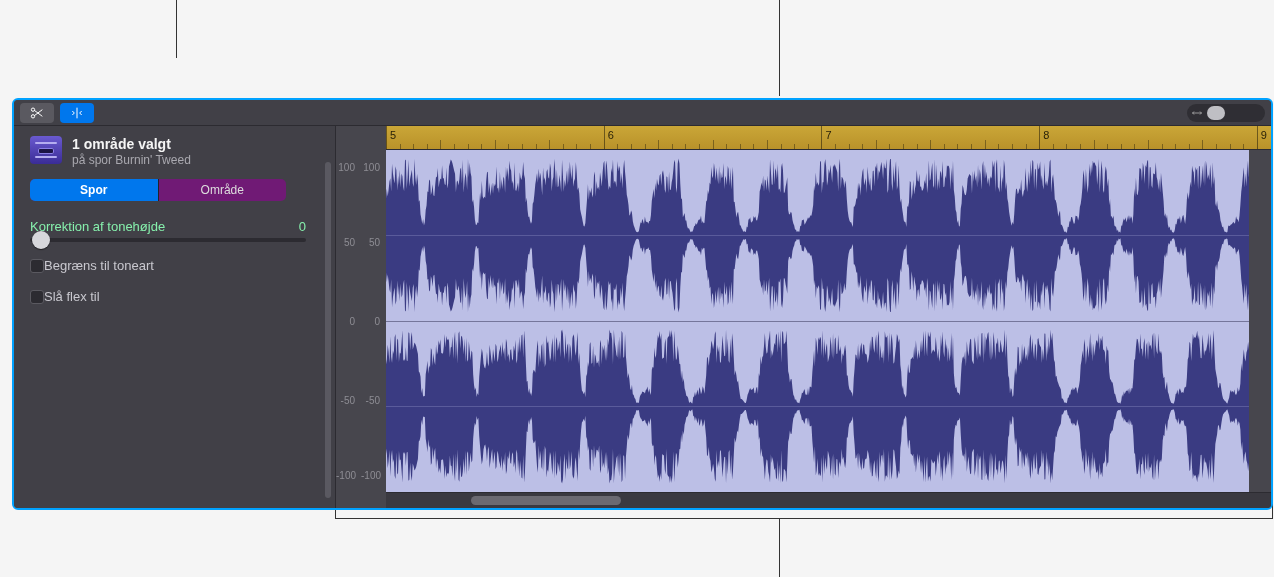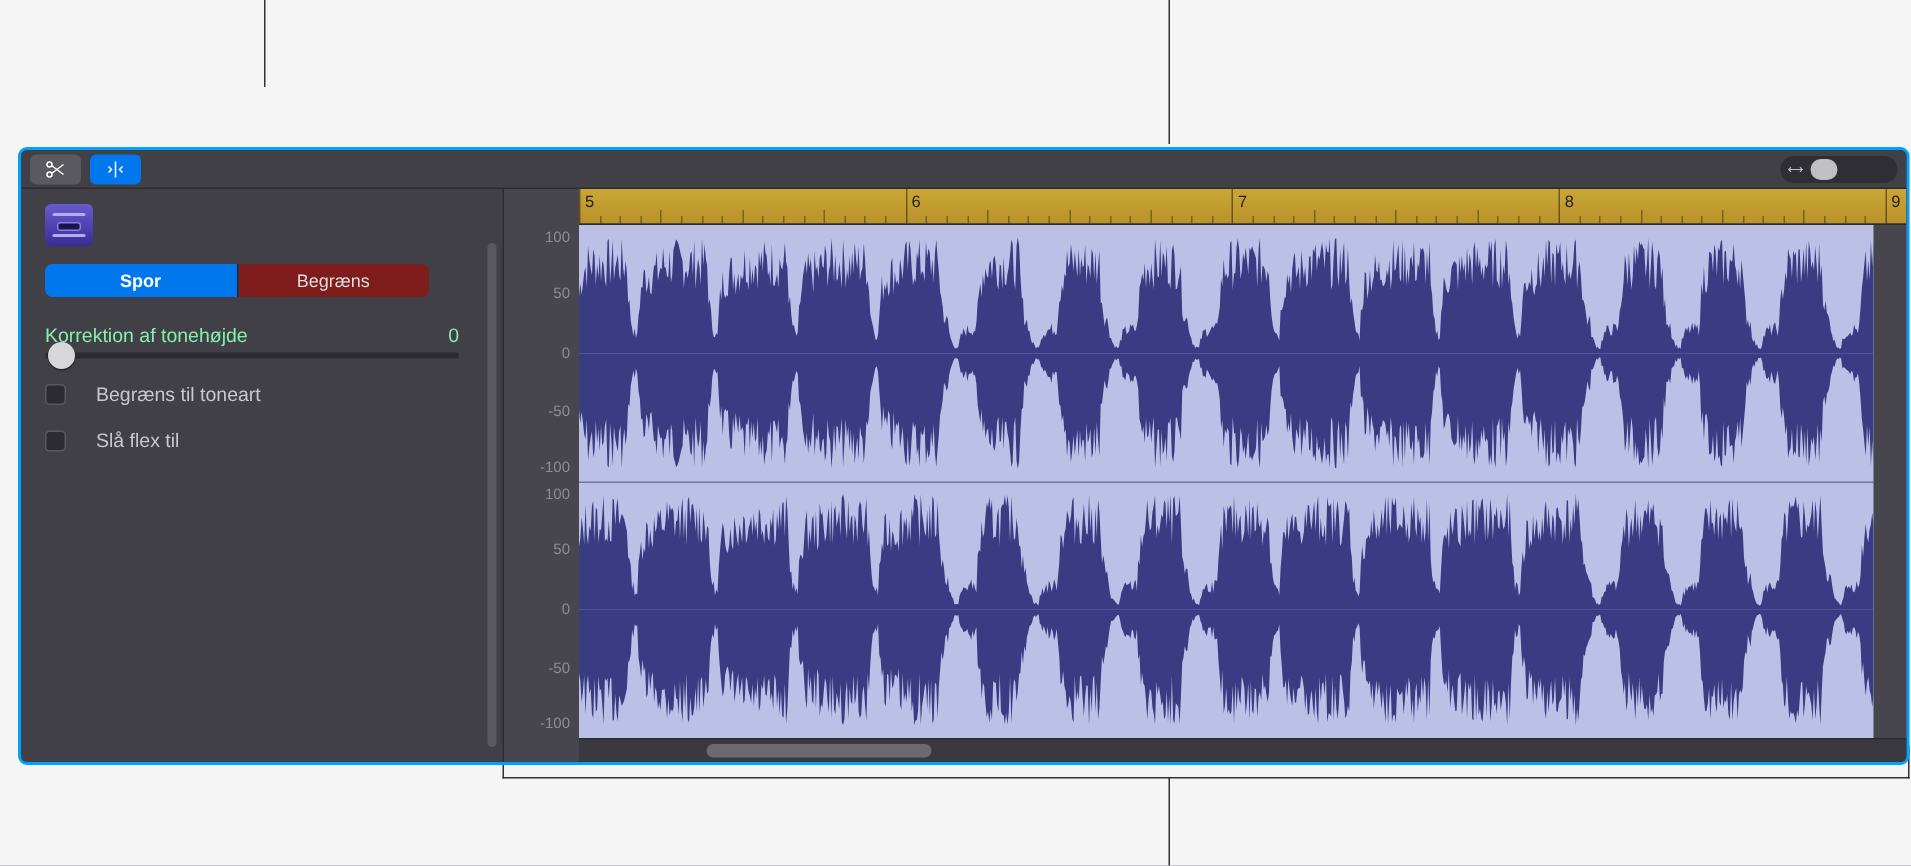--- a/index.html
+++ b/index.html
@@ -105,21 +105,21 @@
 
   .insp-title { font-size: 14px; font-weight: 600; color:#f5f5f5; }
   .insp-subtitle { font-size: 12px; color:#a9a8af; margin-top:1px; }
 
   .seg-control {
     margin-top: 4px;
     width: 256px;
     display: flex;
     border-radius: 5px;
     overflow: hidden;
-    background:#7f1d1d;
+    background:#701a75;
   }
   .seg-control .seg {
     flex:1; text-align:center; padding:4px 0;
     font-size:12px; color:#ddd; cursor:pointer;
     border-right:1px solid #232228;
   }
   .seg-control .seg:last-child { border-right:none; }
   .seg-control .seg.active { background:#0077ed; font-weight:600; color:#fff; }
 
   .slider-row { margin-top:18px; width:276px; }
@@ -128,21 +128,21 @@
     margin-top:4px; height:4px; background:#2c2b31; border-radius:2px;
     position:relative;
   }
   .slider-thumb {
     position:absolute; left:2px; top:50%; transform:translate(0,-50%);
     width:18px; height:18px; border-radius:50%;
     background:#d7d7db;
     box-shadow:0 1px 1px rgba(0,0,0,.5);
   }
 
-  .check-row { margin-top:16px; display:flex; align-items:flex-end; gap:20px; }
+  .check-row { margin-top:16px; display:flex; align-items:flex-end; gap:0; }
   .check-row .box {
     width:14px; height:14px; border-radius:3px;
     background:#2c2b31; border:1px solid #5a5960;
   }
   .check-row span { font-size:13px; color:#c9c8cf; }
 
   .insp-scroll {
     position:absolute; right:4px; top:36px; bottom:10px;
     width:6px; border-radius:3px; background:#5a5961;
   }
@@ -154,21 +154,21 @@
     position:relative;
     display:flex;
     flex-direction:column;
     overflow:hidden;
   }
 
   
   .gutter {
     position:absolute; left:0; top:24px; bottom:16px;
     width:50px;
-    display:flex; flex-direction:column;
+    display:flex; flex-direction:row;
   }
   .gutter .ch { flex:1; position:relative; }
   .gutter .tick {
     position:absolute; left:0; right:6px; text-align:right;
     font-size:10px; color:#8e8d94;
     transform:translateY(-50%);
   }
 
   
   .ruler {
@@ -287,25 +287,29 @@
     </div>
   </div>
 
   <div class="editor-body">
 
     <div class="inspector">
       <div class="insp-header">
         <div class="track-icon">
           <div class="speaker-hole"></div>
         </div>
+        <div>
+          <div class="insp-title">1 område valgt</div>
+          <div class="insp-subtitle">på spor Burnin' Tweed</div>
+        </div>
       </div>
 
       <div class="seg-control">
         <div class="seg active">Spor</div>
-        <div class="seg">Begræns</div>
+        <div class="seg">Område</div>
       </div>
 
       <div class="slider-row">
         <div class="label-line">
           <span>Korrektion af tonehøjde</span>
           <span>0</span>
         </div>
         <div class="slider-track">
           <div class="slider-thumb"></div>
         </div>

